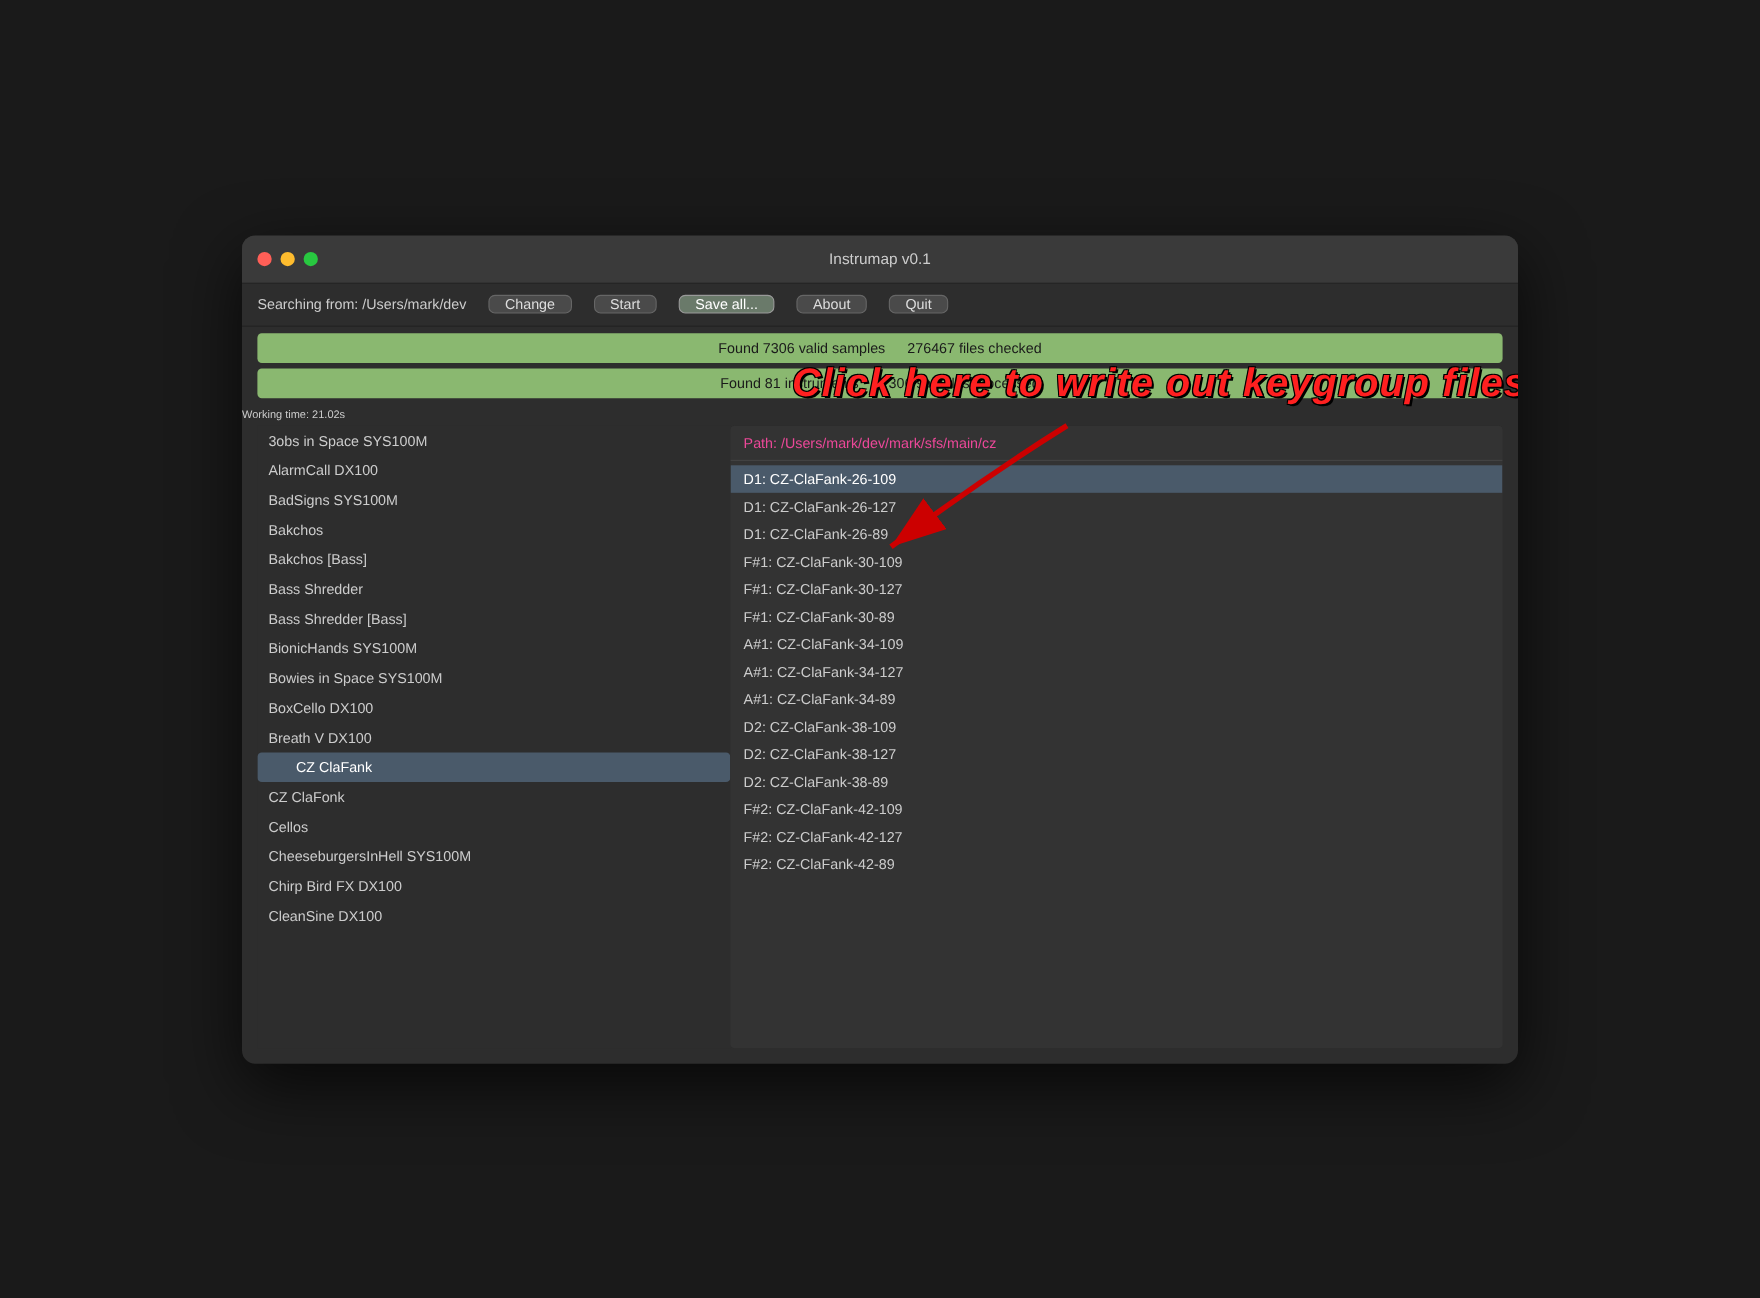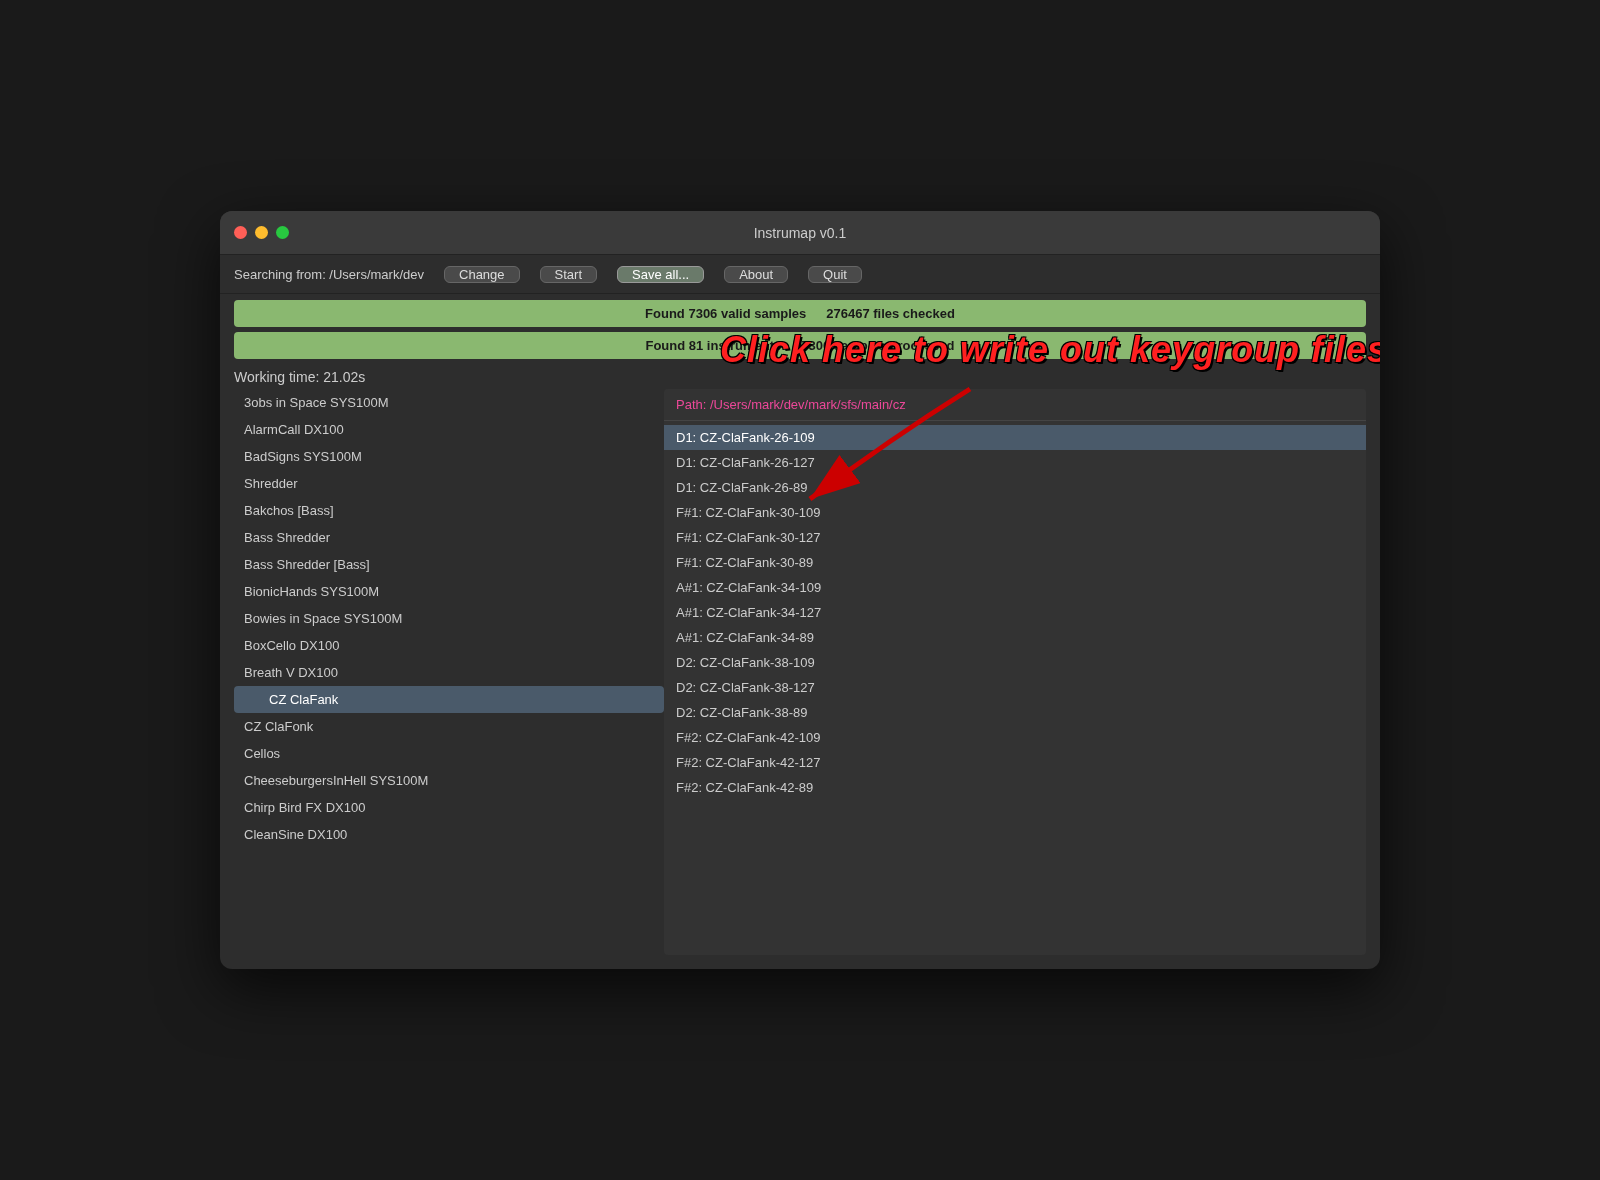--- a/index.html
+++ b/index.html
@@ -81,44 +81,43 @@
       font-size: 13px;
       cursor: pointer;
       white-space: nowrap;
     }
 
     .status-bars {
       padding: 6px 14px;
       display: flex;
       flex-direction: column;
       gap: 5px;
-      font-weight: bold;
     }
 
     .status-bar {
       background: #8ab870;
       border-radius: 4px;
       padding: 6px 14px;
       display: flex;
       justify-content: center;
       align-items: center;
       font-size: 13px;
       color: #1a1a1a;
       gap: 20px;
     }
 
     .status-bar span {
       font-size: 13px;
       color: #1a1a1a;
     }
 
     .working-time {
-      padding: 4px 14px;
-      color: #ccc;
-      font-size: 14px;
+      padding: 4px 0;
+      color: #ccc;
+      font-size: 10px;
     }
 
     .main-content {
       display: flex;
       padding: 0 14px 14px 14px;
       gap: 0;
       height: 580px;
     }
 
     .instrument-list {
@@ -285,21 +284,21 @@
         <span class="annotation-text">Click here to write out keygroup files</span>
       </div>
     </div>
 
     <div class="main-content">
 
       <div class="instrument-list" id="instrument-list">
       <div class="list-item">3obs in Space SYS100M</div>
           <div class="list-item">AlarmCall DX100</div>
           <div class="list-item">BadSigns SYS100M</div>
-          <div class="list-item">Shredder</div>
+          <div class="list-item">Bakchos</div>
           <div class="list-item">Bakchos [Bass]</div>
           <div class="list-item">Bass Shredder</div>
           <div class="list-item">Bass Shredder [Bass]</div>
           <div class="list-item">BionicHands SYS100M</div>
           <div class="list-item">Bowies in Space SYS100M</div>
           <div class="list-item">BoxCello DX100</div>
           <div class="list-item">Breath V DX100</div>
           <div class="list-item selected">CZ ClaFank</div>
           <div class="list-item">CZ ClaFonk</div>
           <div class="list-item">Cellos</div>

